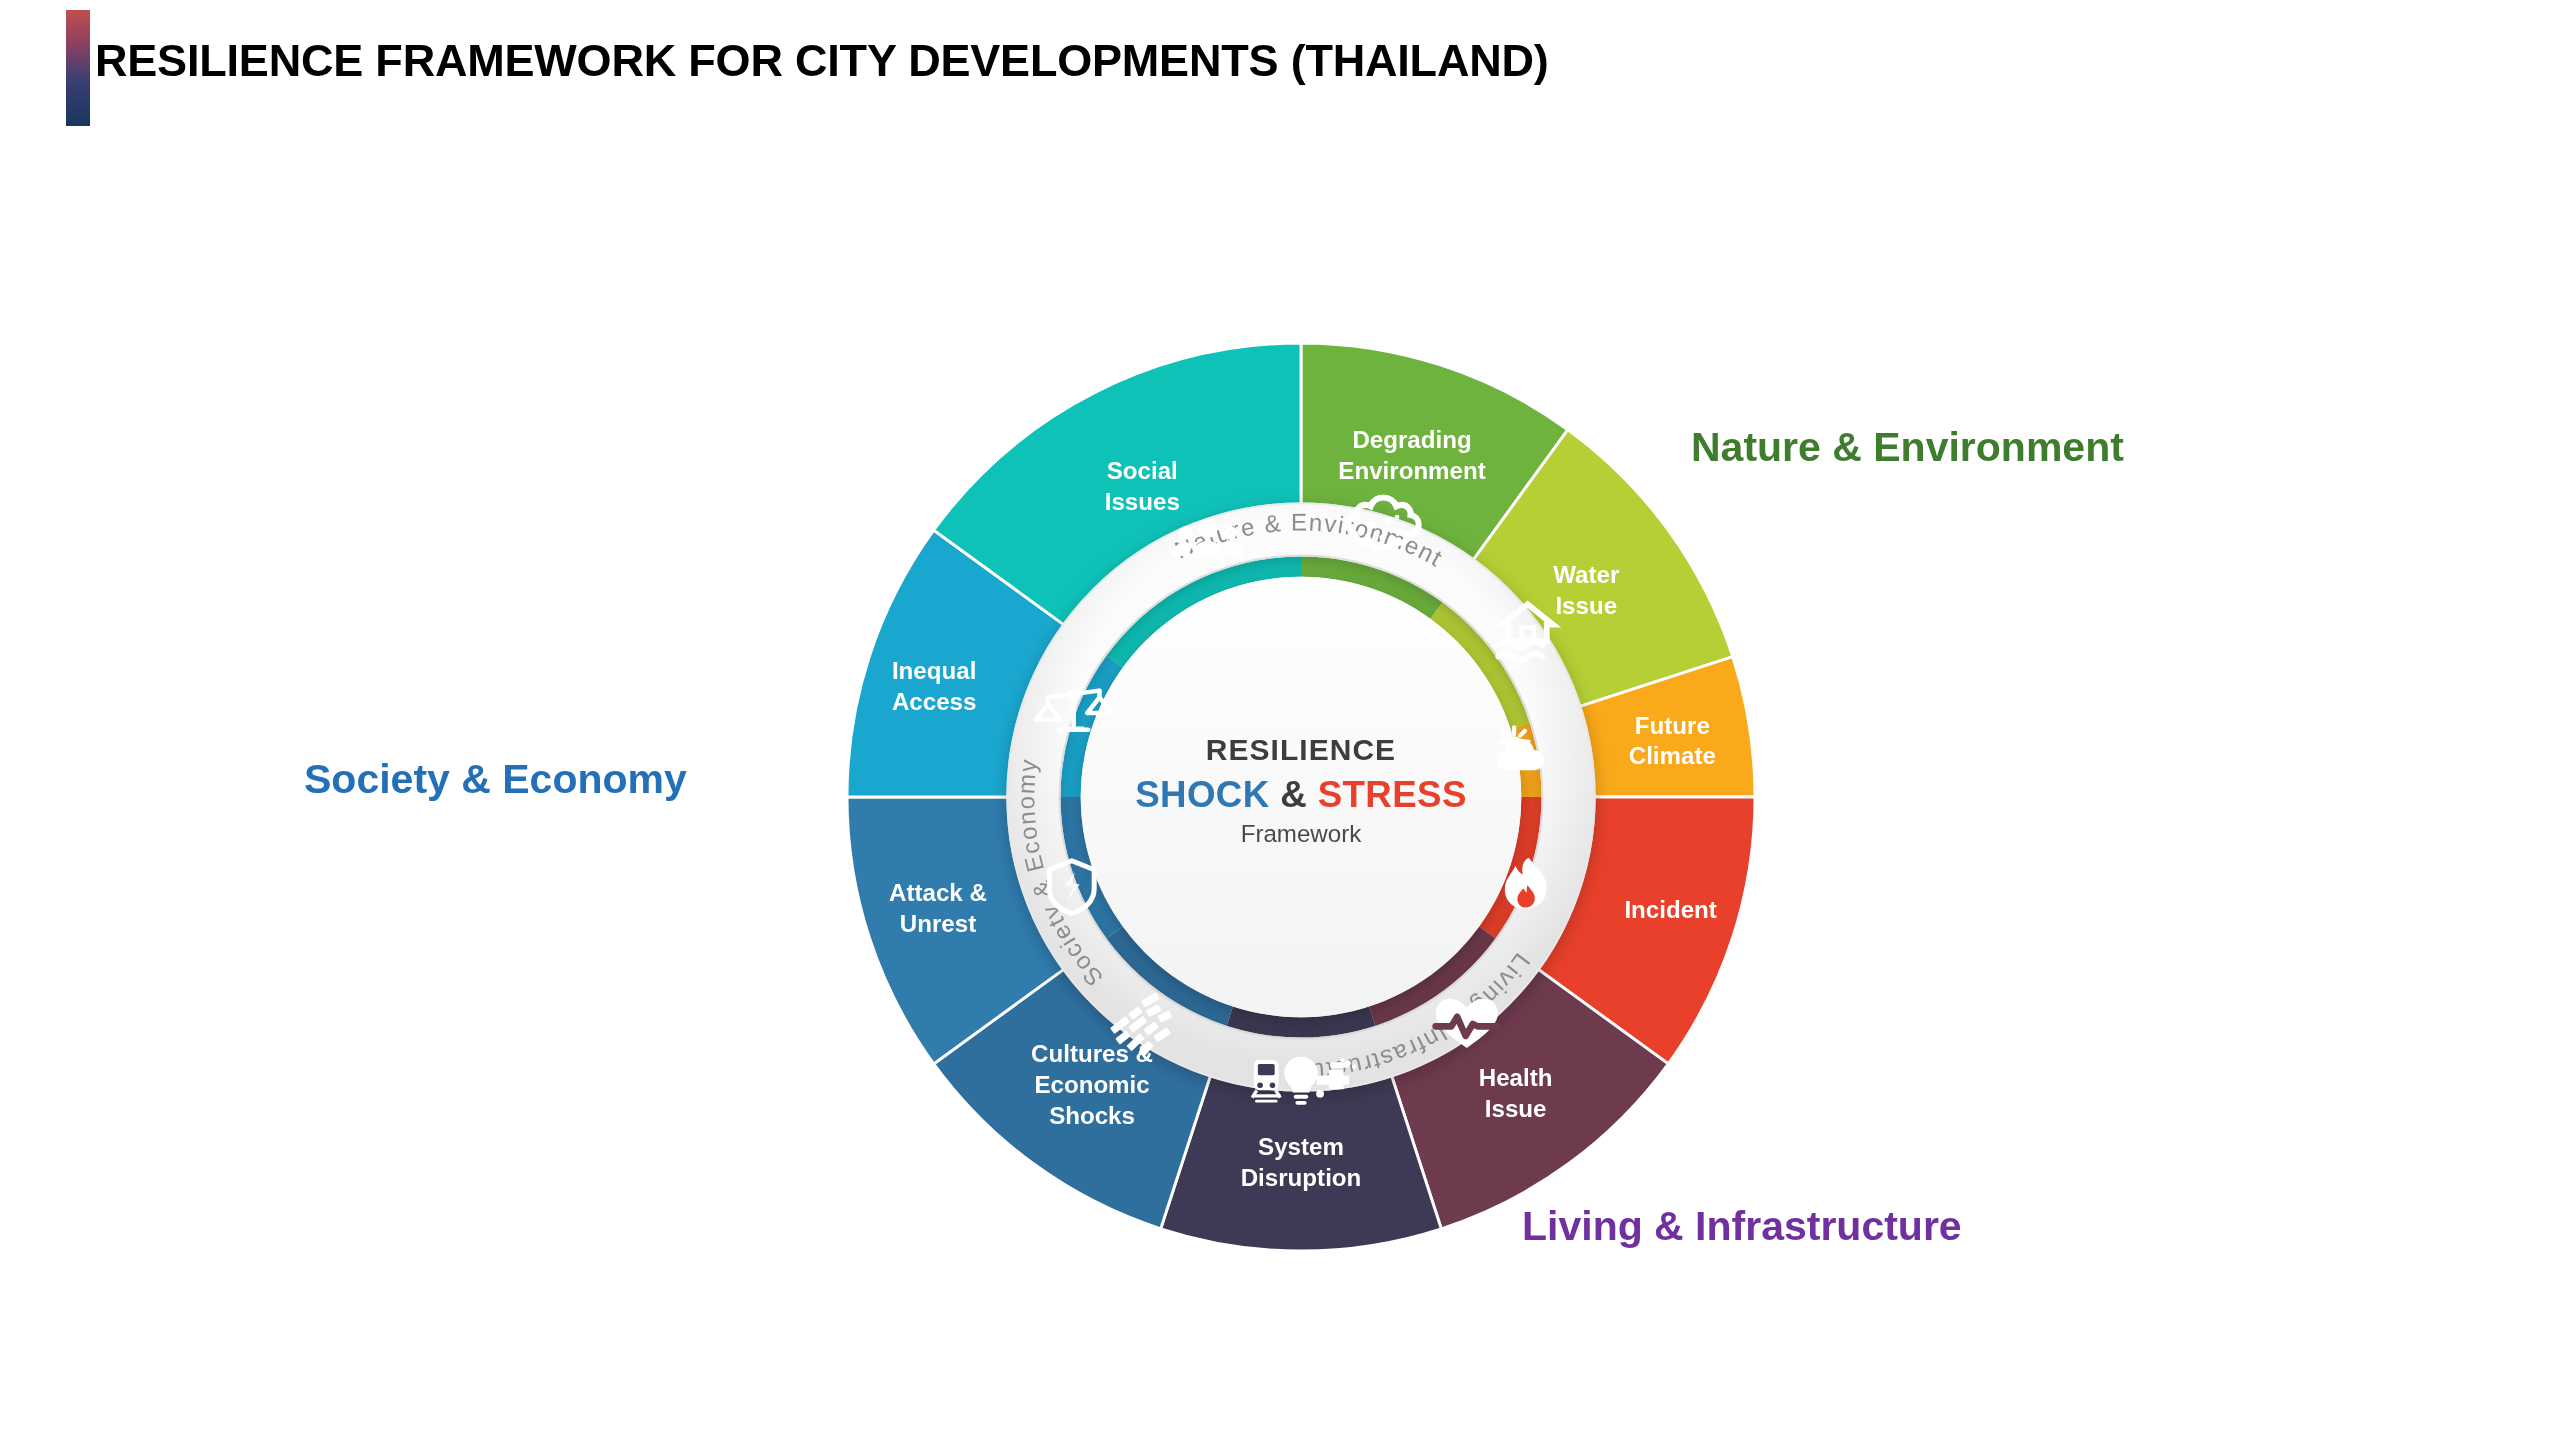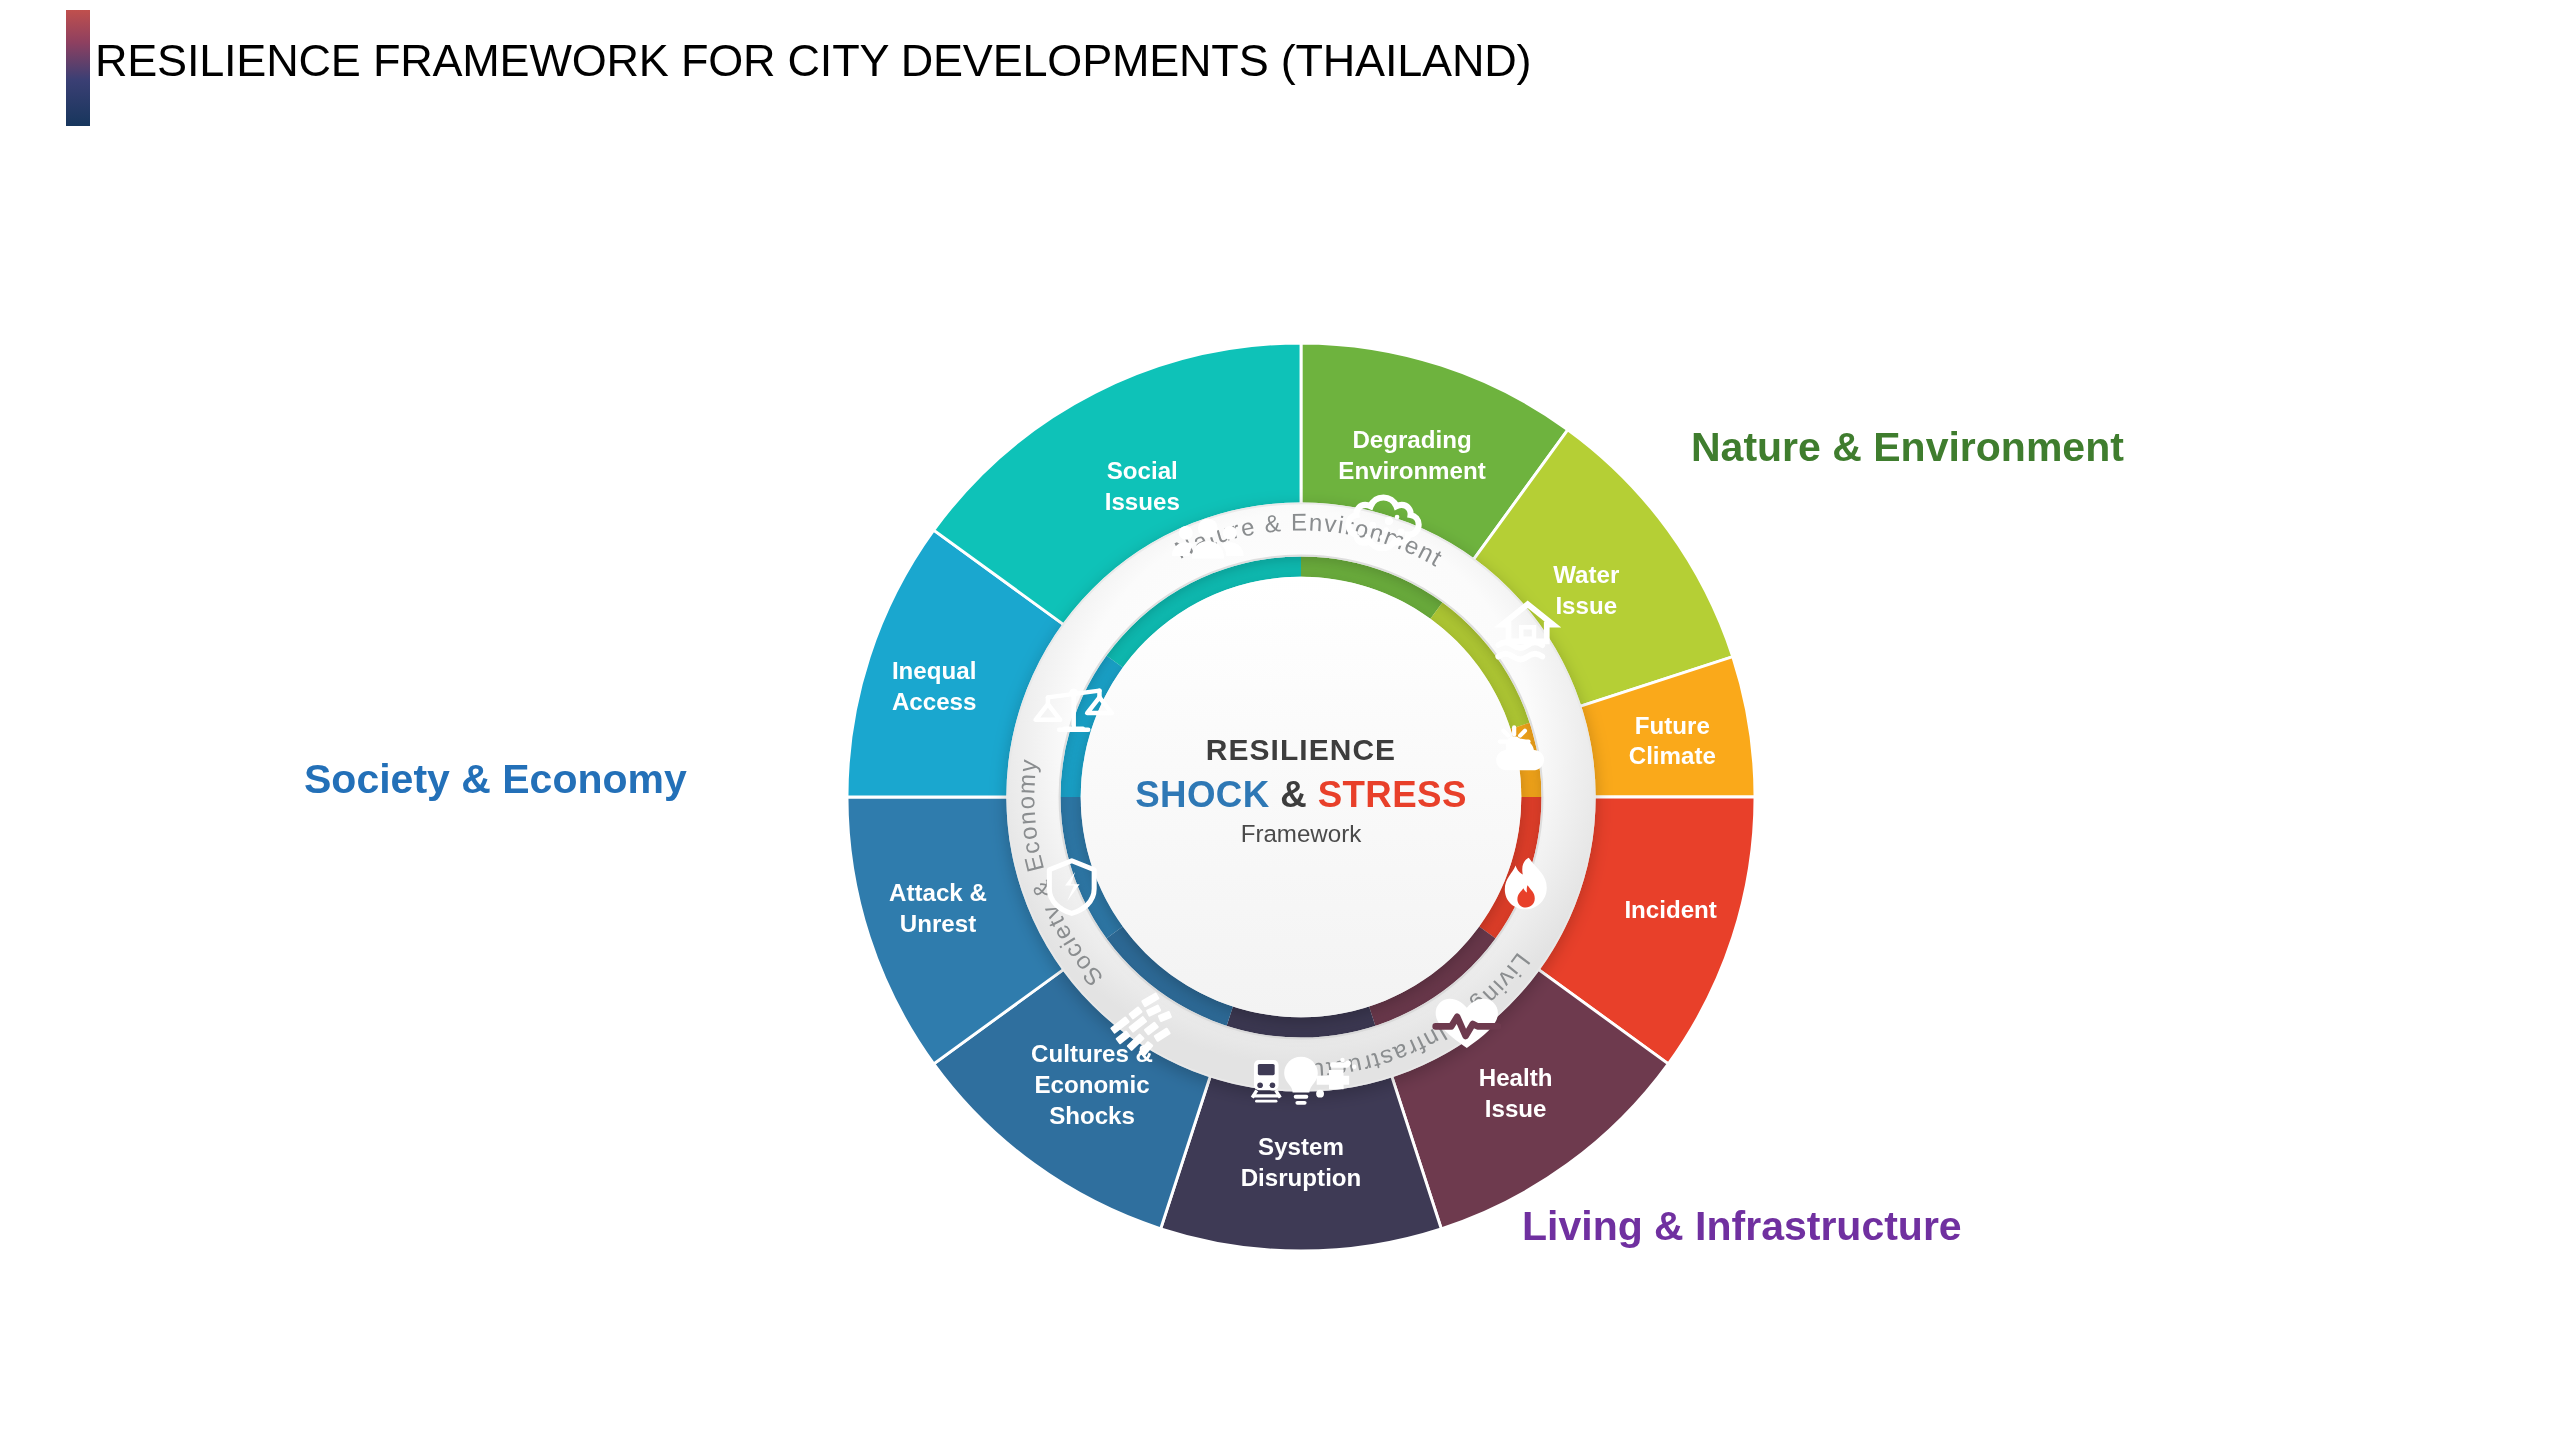--- a/index.html
+++ b/index.html
@@ -13,21 +13,21 @@
   
   #title-bar{
     position:absolute;left:0;top:0;width:100%;height:145px;
   }
   #title-accent{
     position:absolute;left:66px;top:9.7px;width:24px;height:116px;
     background:linear-gradient(180deg,#c0504d 0%, #8e4060 28%, #3b3f74 60%, #17365d 100%);
   }
   #page-title{
     position:absolute;left:95px;top:35px;
-    font-size:45px;font-weight:normal;color:#000000;
+    font-size:45px;font-weight:bold;color:#000000;
     letter-spacing:-0.2px;white-space:nowrap;
     font-family:"Liberation Sans", sans-serif;
   }
   
   #wheel-wrap{
     position:absolute;left:847px;top:343px;width:908px;height:908px;
   }
   #wheel-svg{display:block;width:908px;height:908px;}
   .seg-label{
     fill:#ffffff;font-family:"Liberation Sans",sans-serif;

